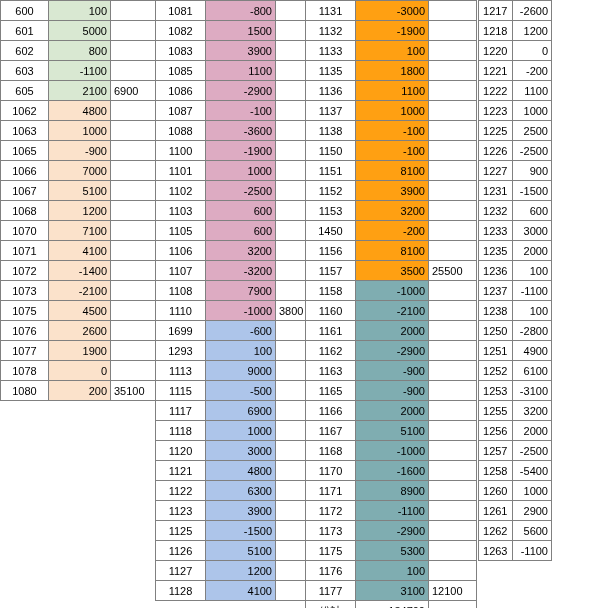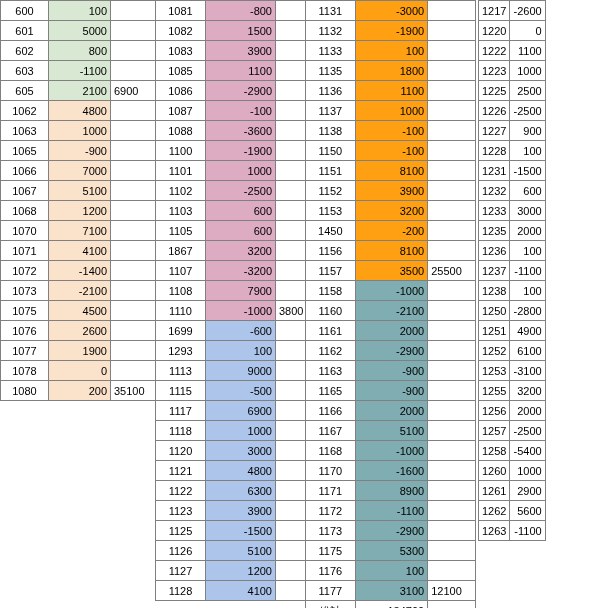--- a/index.html
+++ b/index.html
@@ -11,21 +11,21 @@
     width: 600px;
     height: 608px;
     font-family: "Liberation Sans", sans-serif;
     font-size: 11px;
     color: #000000;
     overflow: hidden;
   }
 
   #sheet {
     position: relative;
-    width: 476px;
+    width: 552px;
     height: 608px;
     text-decoration: underline;
   }
 
   .col-group {
     position: absolute;
     top: 0;
   }
 
   
@@ -282,21 +282,21 @@
             <td class="key">1103</td>
             <td class="val band-pink">600</td>
             <td class="spacer"></td>
           </tr>
           <tr>
             <td class="key">1105</td>
             <td class="val band-pink">600</td>
             <td class="spacer"></td>
           </tr>
           <tr>
-            <td class="key">1867</td>
+            <td class="key">1106</td>
             <td class="val band-pink">3200</td>
             <td class="spacer"></td>
           </tr>
           <tr>
             <td class="key">1107</td>
             <td class="val band-pink">-3200</td>
             <td class="spacer"></td>
           </tr>
           <tr>
             <td class="key">1108</td>
@@ -554,46 +554,50 @@
       <colgroup>
         <col class="c-key">
           <col class="c-val">
       </colgroup>
       <tbody>
           <tr>
             <td class="key">1217</td>
             <td class="val band-none">-2600</td>
           </tr>
           <tr>
+            <td class="key">1218</td>
+            <td class="val band-none">1200</td>
+          </tr>
+          <tr>
             <td class="key">1220</td>
             <td class="val band-none">0</td>
           </tr>
           <tr>
+            <td class="key">1221</td>
+            <td class="val band-none">-200</td>
+          </tr>
+          <tr>
             <td class="key">1222</td>
             <td class="val band-none">1100</td>
           </tr>
           <tr>
             <td class="key">1223</td>
             <td class="val band-none">1000</td>
           </tr>
           <tr>
             <td class="key">1225</td>
             <td class="val band-none">2500</td>
           </tr>
           <tr>
             <td class="key">1226</td>
             <td class="val band-none">-2500</td>
           </tr>
           <tr>
             <td class="key">1227</td>
             <td class="val band-none">900</td>
-          </tr>
-          <tr>
-            <td class="key">1228</td>
-            <td class="val band-none">100</td>
           </tr>
           <tr>
             <td class="key">1231</td>
             <td class="val band-none">-1500</td>
           </tr>
           <tr>
             <td class="key">1232</td>
             <td class="val band-none">600</td>
           </tr>
           <tr>

